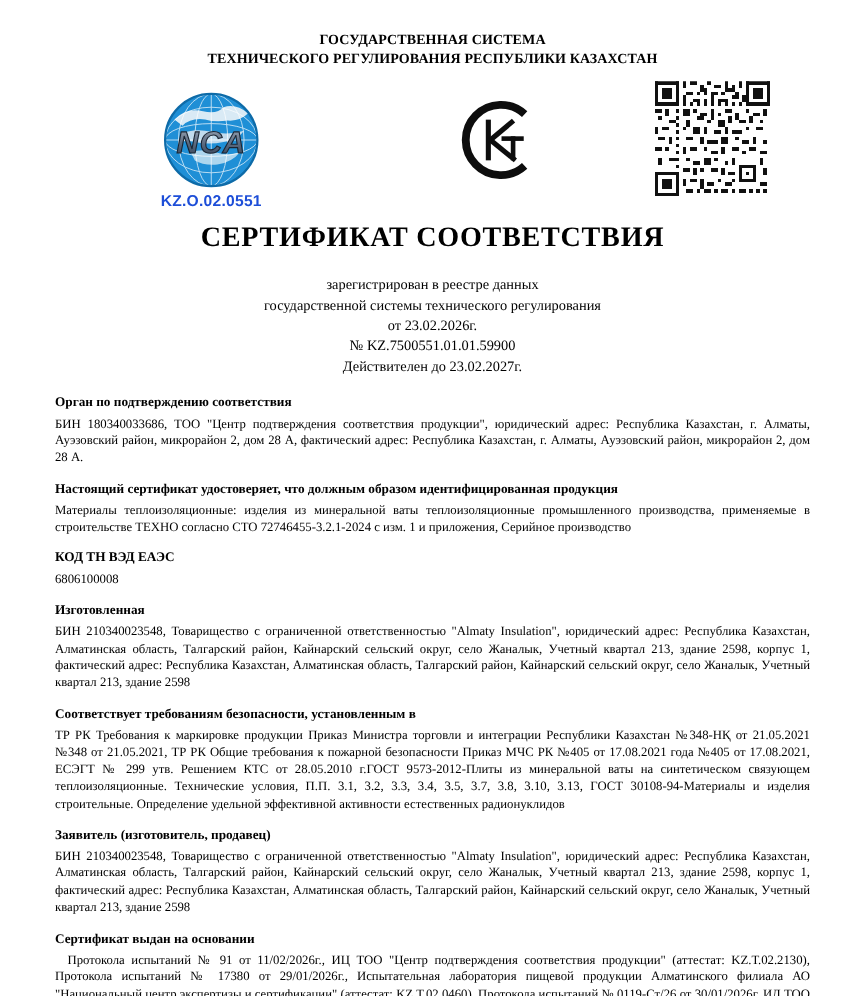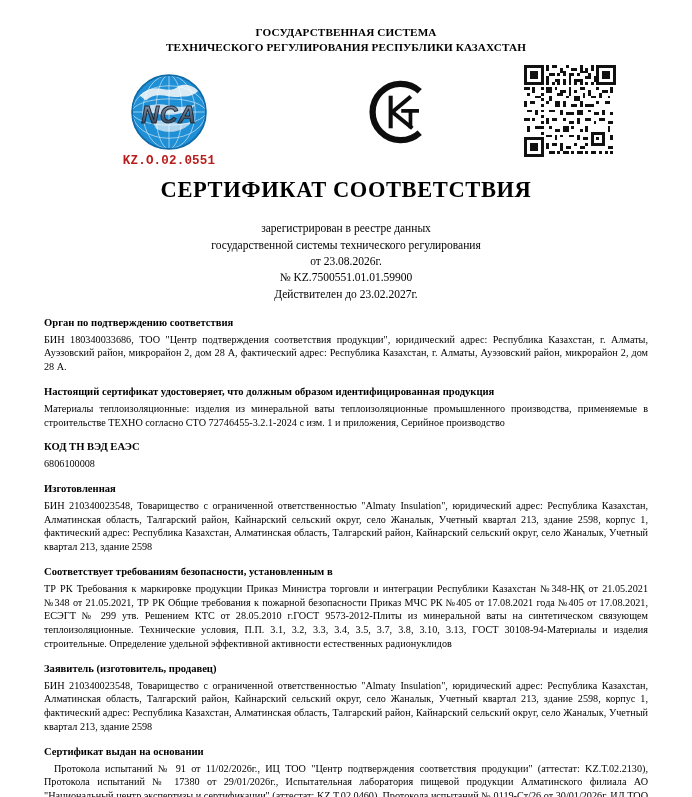--- a/index.html
+++ b/index.html
@@ -49,24 +49,24 @@
     width: 130px;
     text-align: center;
   }
   .nca-globe {
     width: 82px;
     height: 82px;
     margin: 0 auto;
     position: relative;
   }
   .nca-code {
-    font-family: Liberation Mono, monospace;
+    font-family: Liberation Sans, sans-serif;
     font-weight: bold;
     font-size: 12.5px;
-    color: #b91c1c;
+    color: #1d4ed8;
     margin-top: 1px;
     letter-spacing: 0.2px;
   }
   .ct-mark {
     position: absolute;
     left: 318px;
     top: 12px;
     width: 74px;
     height: 74px;
   }
@@ -351,21 +351,21 @@
         </g>
       </svg>
     </div>
   </div>
 
   <div class="title-block">
     <div class="cert-title">СЕРТИФИКАТ СООТВЕТСТВИЯ</div>
     <div class="title-sub">
       <span class="l">зарегистрирован в реестре данных</span>
       <span class="l">государственной системы технического регулирования</span>
-      <span class="l">от 23.08.2026г.</span>
+      <span class="l">от 23.02.2026г.</span>
       <span class="l">№ KZ.7500551.01.01.59900</span>
       <span class="l">Действителен до 23.02.2027г.</span>
     </div>
   </div>
 
   <div class="sections">
 
     <div class="section">
       <div class="sec-head">Орган по подтверждению соответствия</div>
       <div class="sec-body">БИН 180340033686, ТОО "Центр подтверждения соответствия продукции", юридический адрес: Республика Казахстан, г. Алматы, Ауэзовский район, микрорайон 2, дом 28 А, фактический адрес: Республика Казахстан, г. Алматы, Ауэзовский район, микрорайон 2, дом 28 А.</div>

